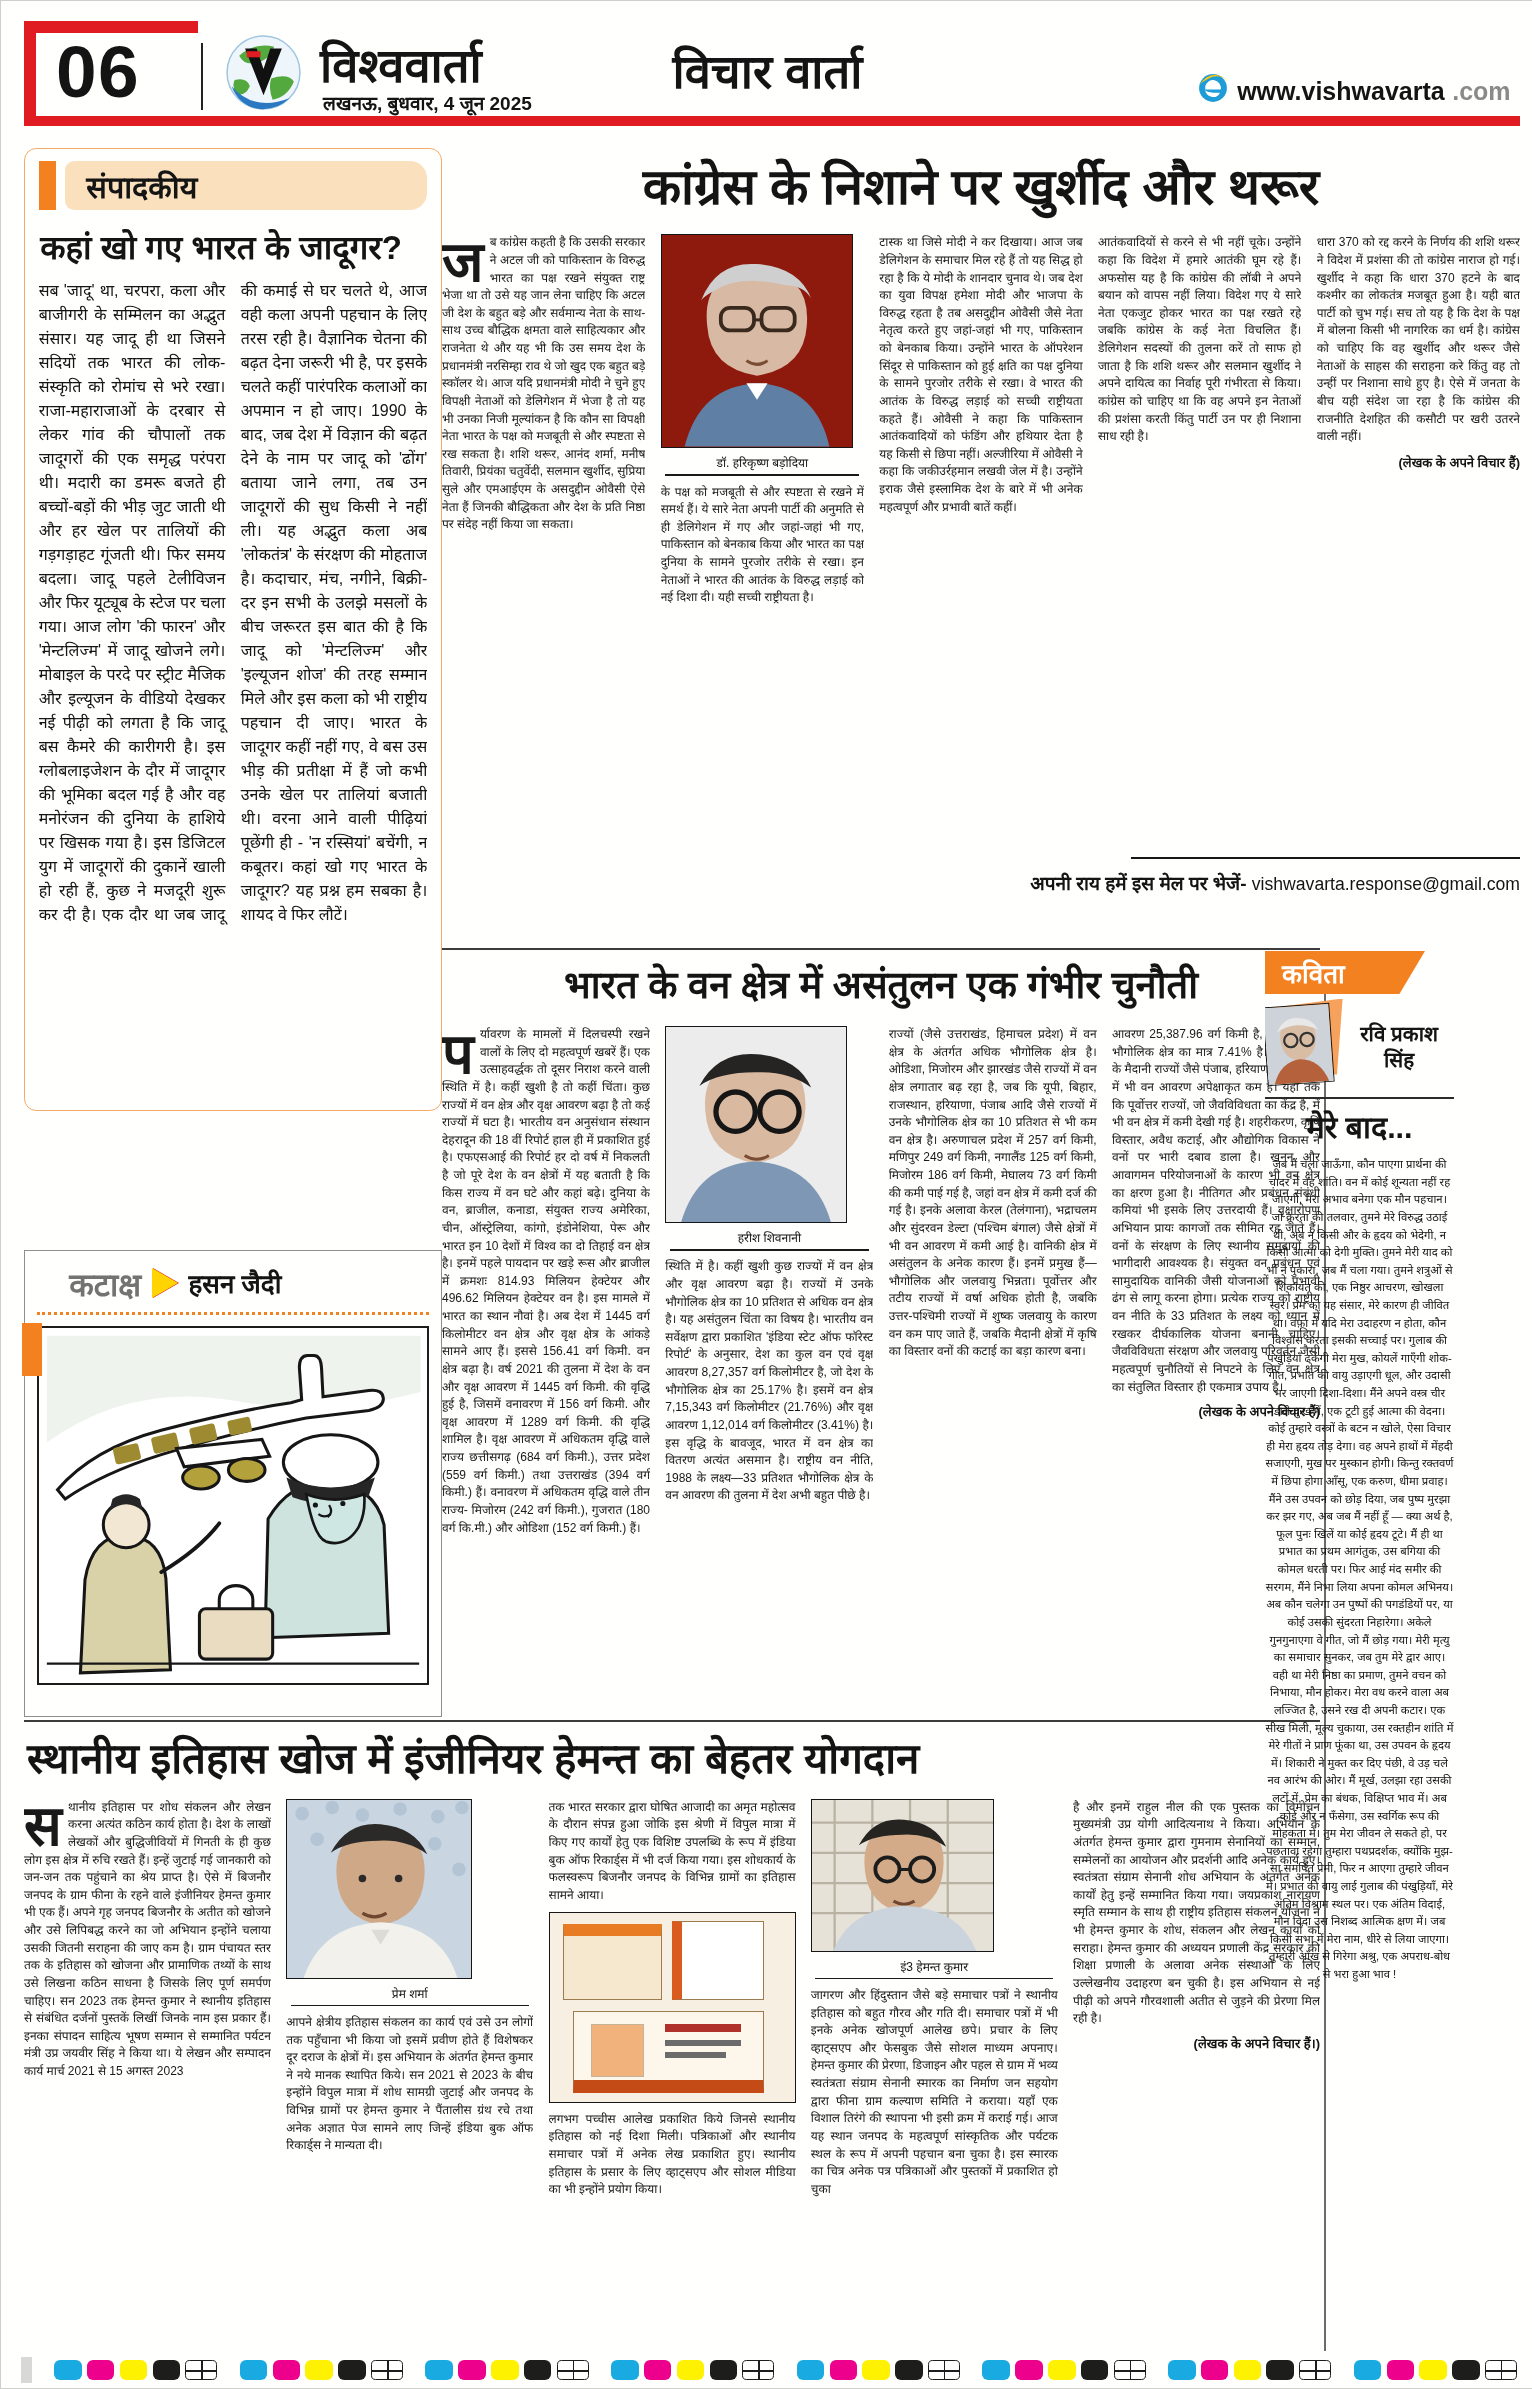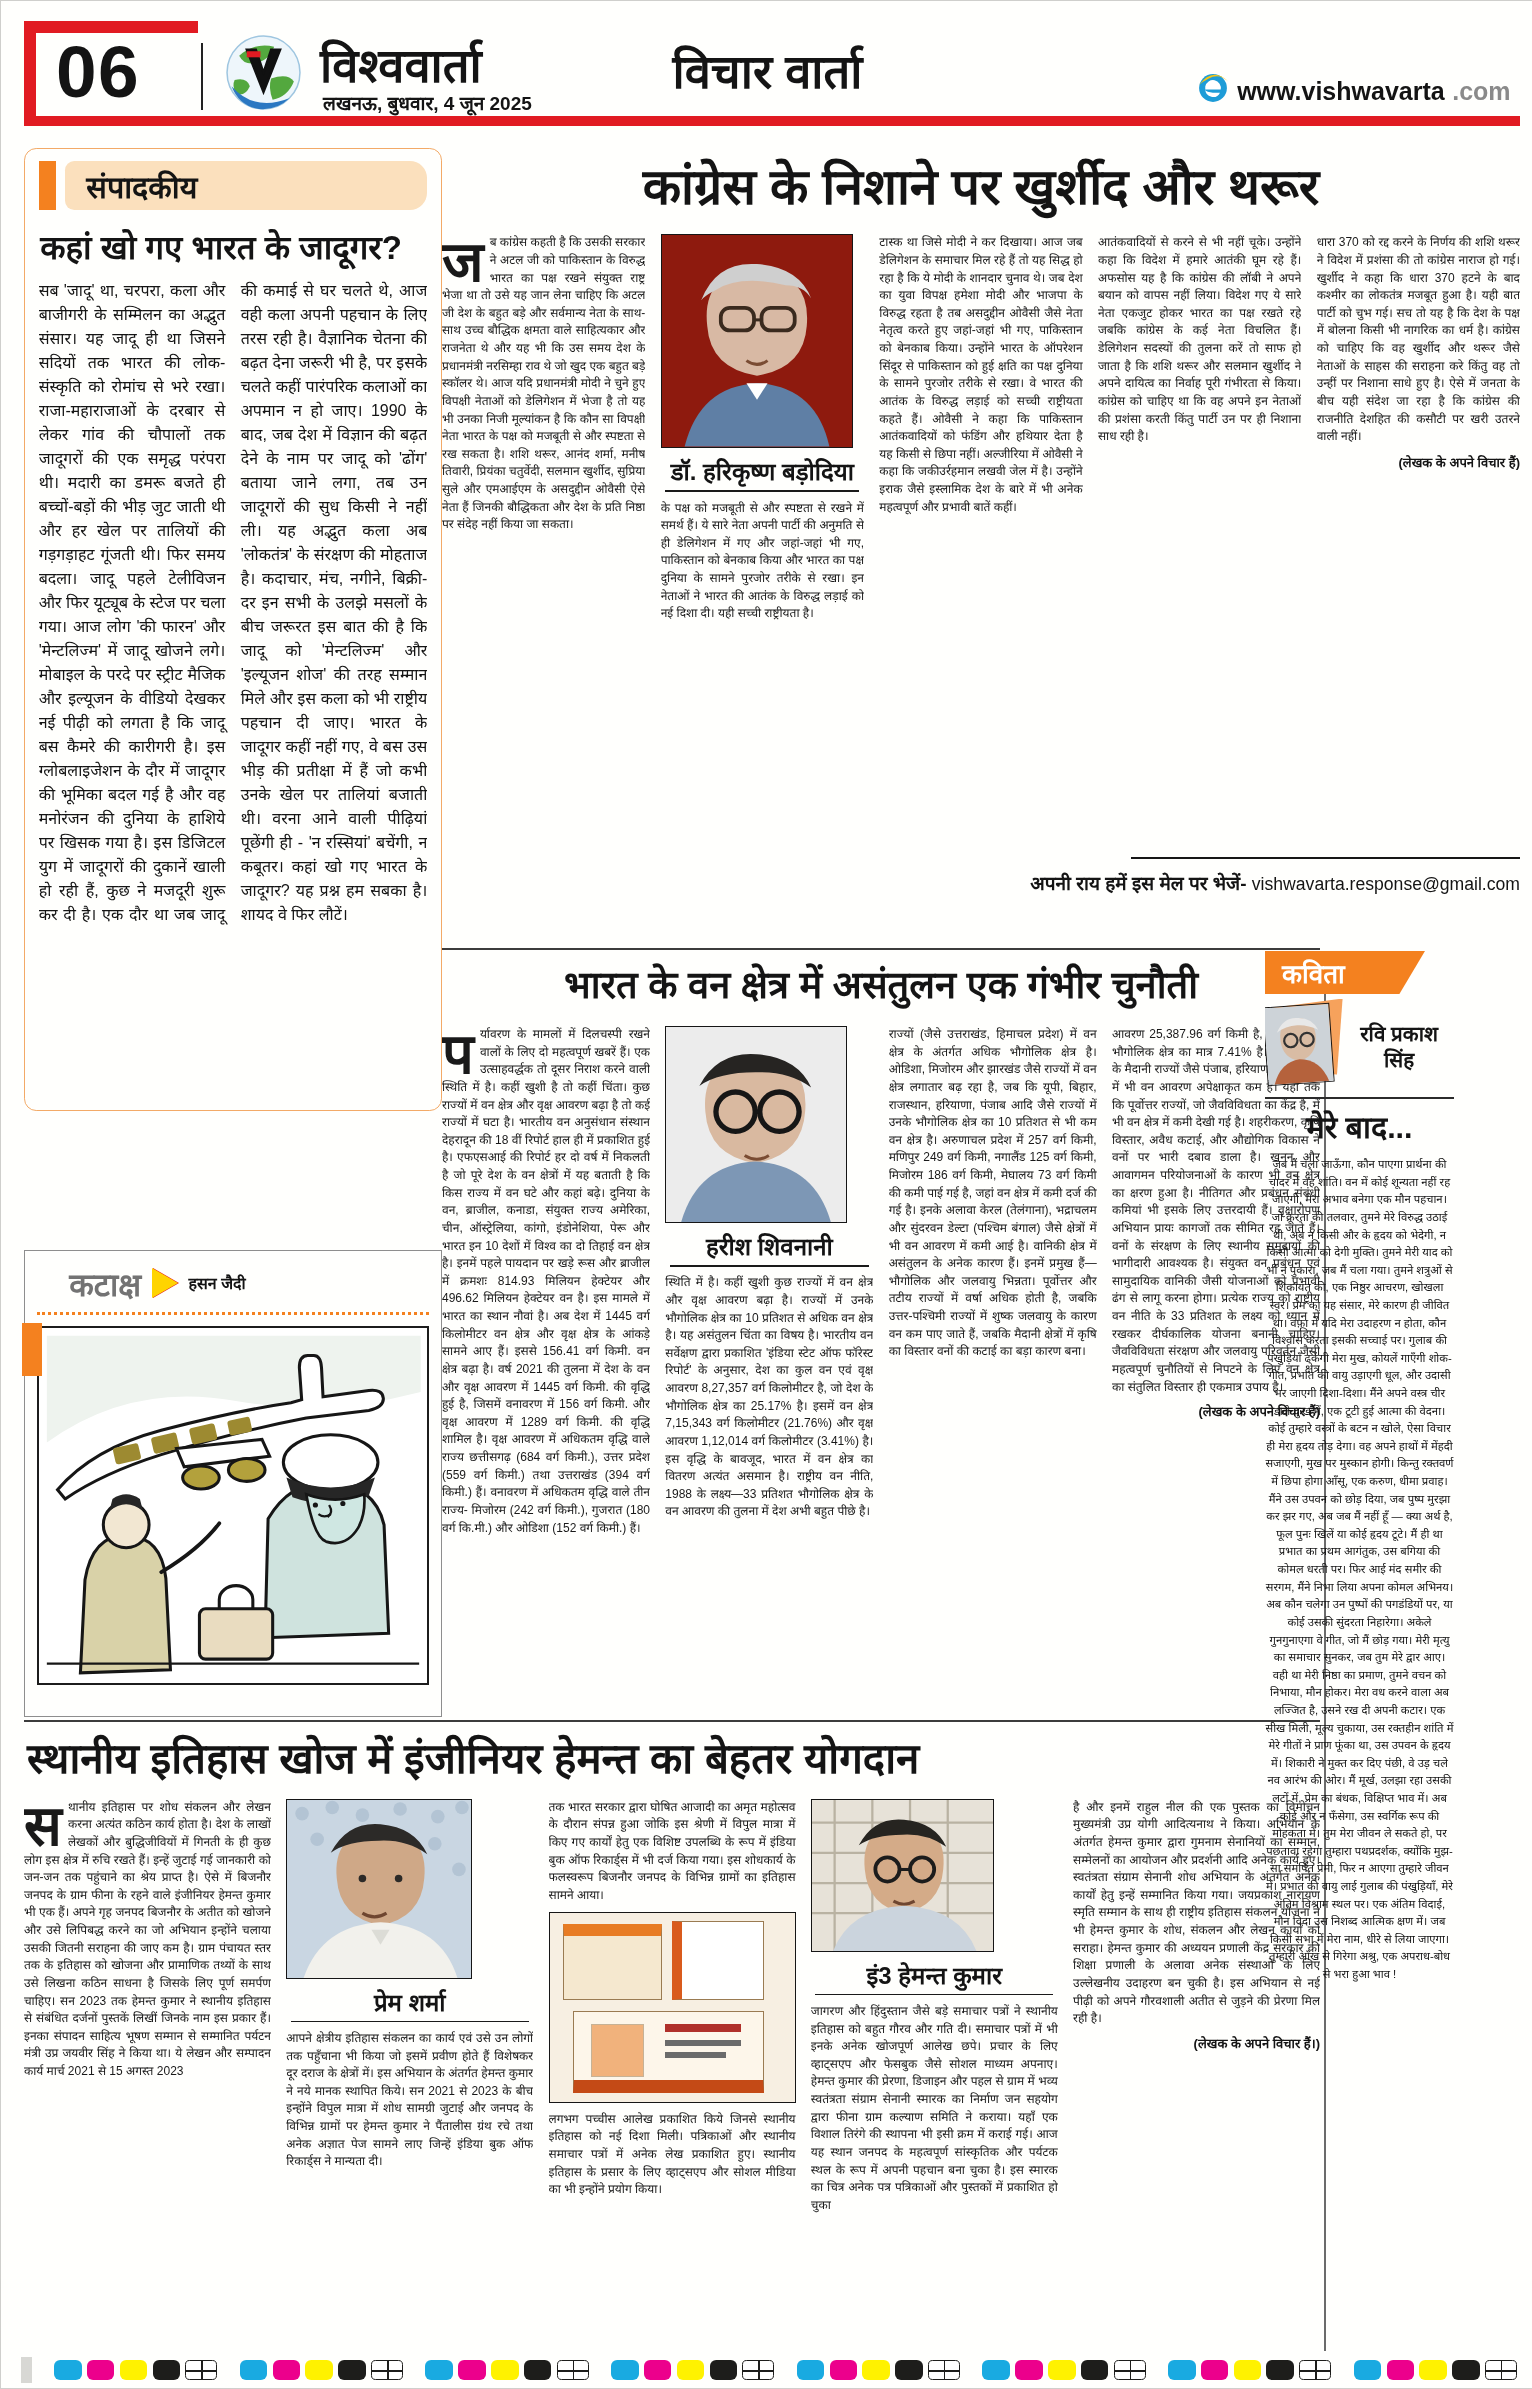--- a/index.html
+++ b/index.html
@@ -18,40 +18,40 @@
   .dateline{position:absolute;left:322px;top:89px;font-size:19px;font-weight:700;}
   .section-title{position:absolute;left:0;top:37px;width:1533px;text-align:center;font-size:47px;font-weight:700;}
   .website{position:absolute;right:21.4px;top:70px;font-size:25px;font-weight:700;display:flex;align-items:center;gap:7.6px;}
   .website .tld{color:#8a8a8a;}
 
   
   .bodytext{font-size:12px;line-height:1.47;text-align:justify;color:#191919;}
   .cols{display:flex;gap:15.3px;}
   .cols>div{flex:1;overflow:hidden;}
   .dropcap{float:left;font-size:56px;line-height:.82;font-weight:700;padding:4.6px 6.1px 0 0;}
-  .figcap{font-weight:700;font-size:24px;text-align:center;margin:6.1px 0 3.1px;}
+  .figcap{font-weight:400;font-size:12px;text-align:center;margin:6.1px 0 3.1px;}
   .figrule{height:1.5px;background:#1a1a1a;margin:1.5px 4.6px 7.6px;}
   .closing{font-weight:700;font-size:13px;text-align:right;}
   .photo-frame{border:1.5px solid #161616;display:block;}
 
   
   .editorial{position:absolute;left:23px;top:147px;width:418px;height:963px;border:1.5px solid #f3aa67;border-radius:12.2px;padding:12.2px 13.7px 7.6px;}
   .ed-label{position:relative;display:flex;align-items:center;height:49px;margin-bottom:20px;}
   .ed-label .sq{width:17px;height:49px;background:#f4811f;margin-right:9.2px;}
   .ed-label .pill{flex:1;height:49px;background:#fbe0bd;border-radius:9.2px 17px 17px 9.2px;display:flex;align-items:center;padding-left:21.4px;font-size:30.5px;font-weight:700;}
   .ed-head{font-size:33px;font-weight:700;line-height:1.12;margin:3.1px 1.5px 12.2px;}
   .ed-intro{font-size:16px;line-height:1.5;font-weight:600;text-align:justify;margin-bottom:10.7px;}
   .ed-body{column-count:2;column-gap:15.3px;height:779px;overflow:hidden;font-size:16px;line-height:1.5;text-align:justify;}
 
   
   .kataksha{position:absolute;left:23px;top:1249px;width:418px;height:467px;border:1.5px solid #8e8e8e;padding:10.7px 12.2px;}
   .kat-head{display:flex;align-items:center;gap:10.7px;}
   .kat-title{color:#737373;font-size:32px;font-weight:700;margin-left:32px;}
   .kat-arrow{width:0;height:0;border-left:26px solid #ffd400;border-top:15.3px solid transparent;border-bottom:15.3px solid transparent;filter:drop-shadow(1.5px 0 0 #e11b22);}
-  .kat-author{font-size:16px;font-weight:700;}
+  .kat-author{font-size:26px;font-weight:700;}
   .kat-dots{border:none;border-top:3.1px dotted #f4811f;margin:7.6px 0 10.7px;position:relative;}
   .kat-frame{position:relative;border:2.3px solid #1c1c1c;height:359px;background:#fff;}
   .kat-accent{position:absolute;left:-17px;top:-4.6px;width:20px;height:53px;background:#f4811f;}
 
   
   .main-art{position:absolute;left:441px;top:150px;width:1078px;height:794px;}
   .main-head{font-size:50px;font-weight:700;text-align:center;width:92%;margin:0 auto 15.3px;}
   .main-cols{height:615px;}
   .main-photo{background:#8e1a0e;}
   .main-footer{margin-top:4.6px;}

